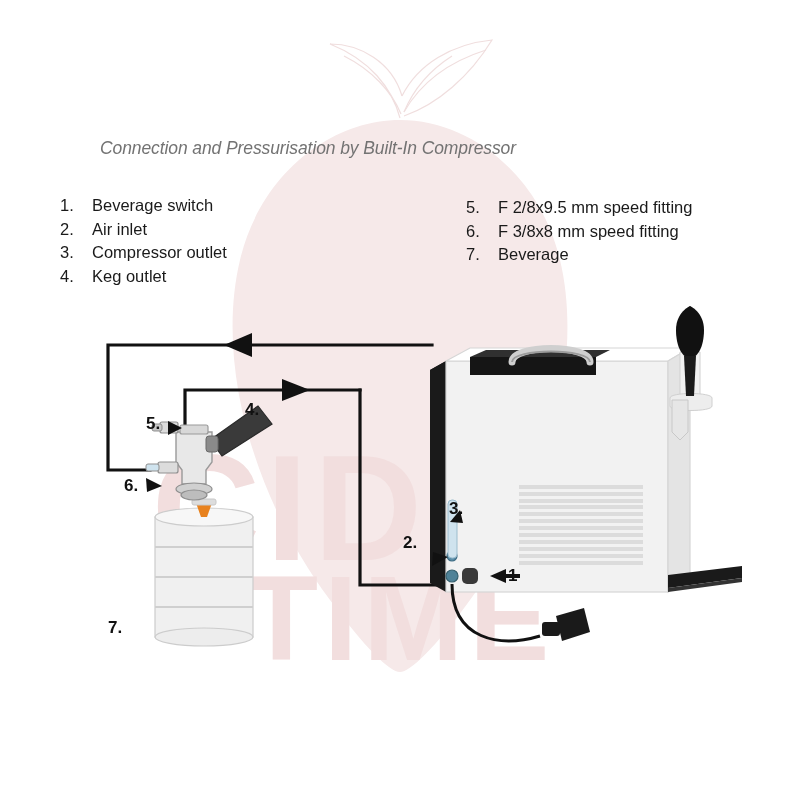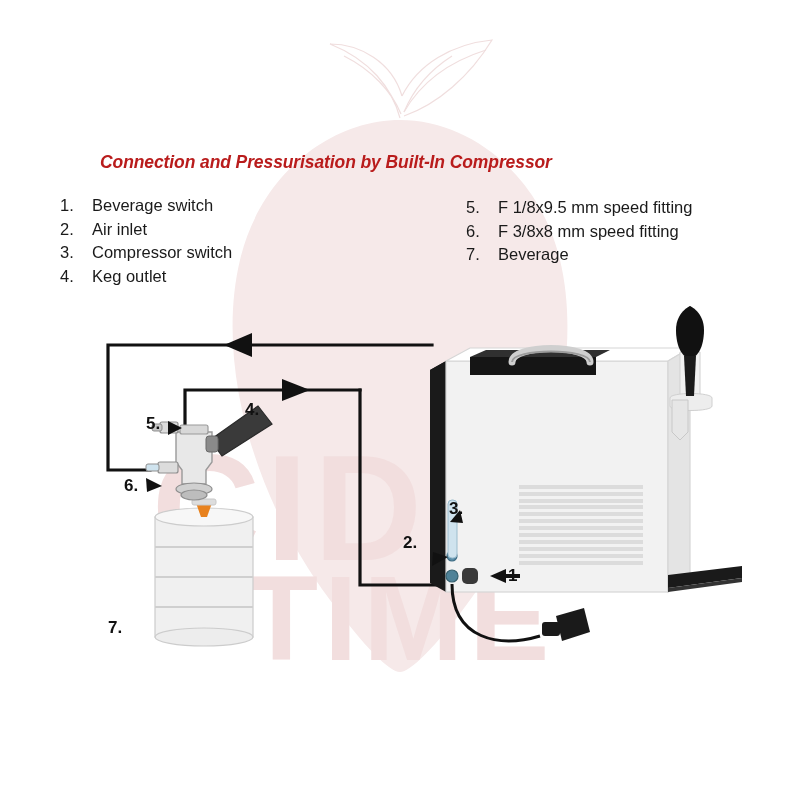--- a/index.html
+++ b/index.html
@@ -21,25 +21,25 @@
     position: absolute;
     left: 0; top: 0;
     width: 800px; height: 800px;
     pointer-events: none;
   }
 
   
   .title {
     position: absolute;
     left: 100px;
-    top: 152px;
+    top: 138px;
     font-size: 17.5px;
-    font-weight: bold;
+    font-weight: normal;
     font-style: italic;
-    color: #b91c1c;
+    color: #737373;
     letter-spacing: -0.1px;
     white-space: nowrap;
   }
 
   
   .legend-col {
     position: absolute;
     font-size: 16.5px;
     color: #1a1a1a;
   }
@@ -102,32 +102,32 @@
     <div class="legend-item">
       <span class="legend-num">1.</span>
       <span class="legend-label">Beverage switch</span>
     </div>
     <div class="legend-item">
       <span class="legend-num">2.</span>
       <span class="legend-label">Air inlet</span>
     </div>
     <div class="legend-item">
       <span class="legend-num">3.</span>
-      <span class="legend-label">Compressor switch</span>
+      <span class="legend-label">Compressor outlet</span>
     </div>
     <div class="legend-item">
       <span class="legend-num">4.</span>
       <span class="legend-label">Keg outlet</span>
     </div>
   </div>
 
   <div class="legend-col right">
     <div class="legend-item">
       <span class="legend-num">5.</span>
-      <span class="legend-label">F 1/8x9.5 mm speed fitting</span>
+      <span class="legend-label">F 2/8x9.5 mm speed fitting</span>
     </div>
     <div class="legend-item">
       <span class="legend-num">6.</span>
       <span class="legend-label">F 3/8x8 mm speed fitting</span>
     </div>
     <div class="legend-item">
       <span class="legend-num">7.</span>
       <span class="legend-label">Beverage</span>
     </div>
   </div>

